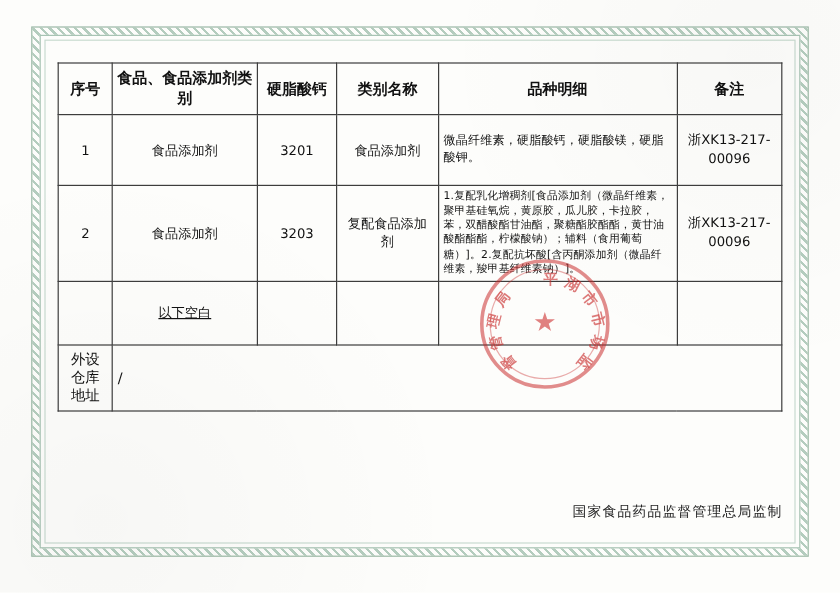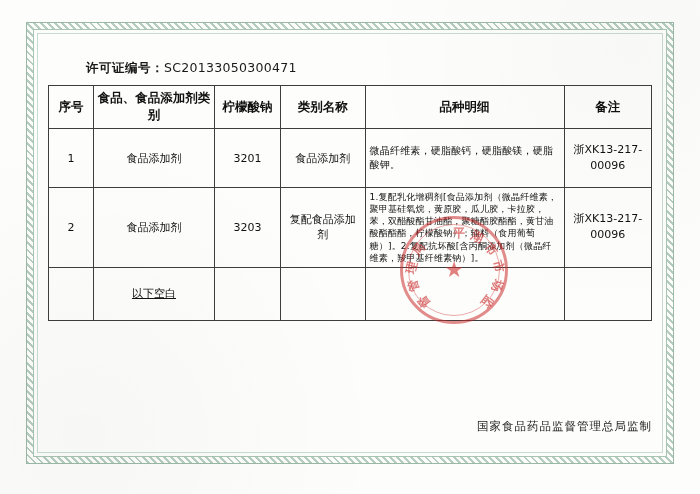--- a/index.html
+++ b/index.html
@@ -241,38 +241,35 @@
 
   <div class="border-outer"></div>
   <div class="border-mid"></div>
   <div class="border-inner"></div>
 
   <div class="speckle"></div>
 
   <div class="content">
 
 
-    <div class="license-line">
-      <span class="license-label">许可证编号：</span><span class="license-value">SC20133050300471</span>
-    </div>
 
     <table class="detail">
       <colgroup>
         <col class="c-seq">
         <col class="c-cat">
         <col class="c-code">
         <col class="c-name">
         <col class="c-detail">
         <col class="c-remark">
       </colgroup>
       <thead>
         <tr>
           <th>序号</th>
           <th>食品、食品添加剂类别</th>
-          <th>柠檬酸钠</th>
+          <th>硬脂酸钙</th>
           <th>类别名称</th>
           <th>品种明细</th>
           <th>备注</th>
         </tr>
       </thead>
       <tbody>
         <tr class="row-1">
           <td class="cell-center">1</td>
           <td class="cell-center">食品添加剂</td>
           <td class="cell-center">3201</td>
@@ -288,20 +285,24 @@
           <td class="cell-detail small">1.复配乳化增稠剂[食品添加剂（微晶纤维素，聚甲基硅氧烷，黄原胶，瓜儿胶，卡拉胶，苯，双醋酸酯甘油酯，聚糖酯胶酯酯，黄甘油酸酯酯酯，柠檬酸钠）；辅料（食用葡萄糖）]。2.复配抗坏酸[含丙酮添加剂（微晶纤维素，羧甲基纤维素钠）]。</td>
           <td class="cell-remark">浙XK13-217-00096</td>
         </tr>
         <tr class="row-blank">
           <td class="cell-center"></td>
           <td class="cell-center">以下空白</td>
           <td class="cell-center"></td>
           <td class="cell-center"></td>
           <td class="cell-detail"></td>
           <td class="cell-remark"></td>
+        </tr>
+        <tr class="row-addr">
+          <td class="addr-label">外设<br>仓库<br>地址</td>
+          <td class="addr-slash" colspan="5">/</td>
         </tr>
       </tbody>
     </table>
 
     <div class="footer">国家食品药品监督管理总局监制</div>
   </div>
 
   <div class="seal">
     <div class="seal-text">
       <span class="seal-ch" style="left:50px; top:6px;   transform: rotate(0deg);">平</span>

